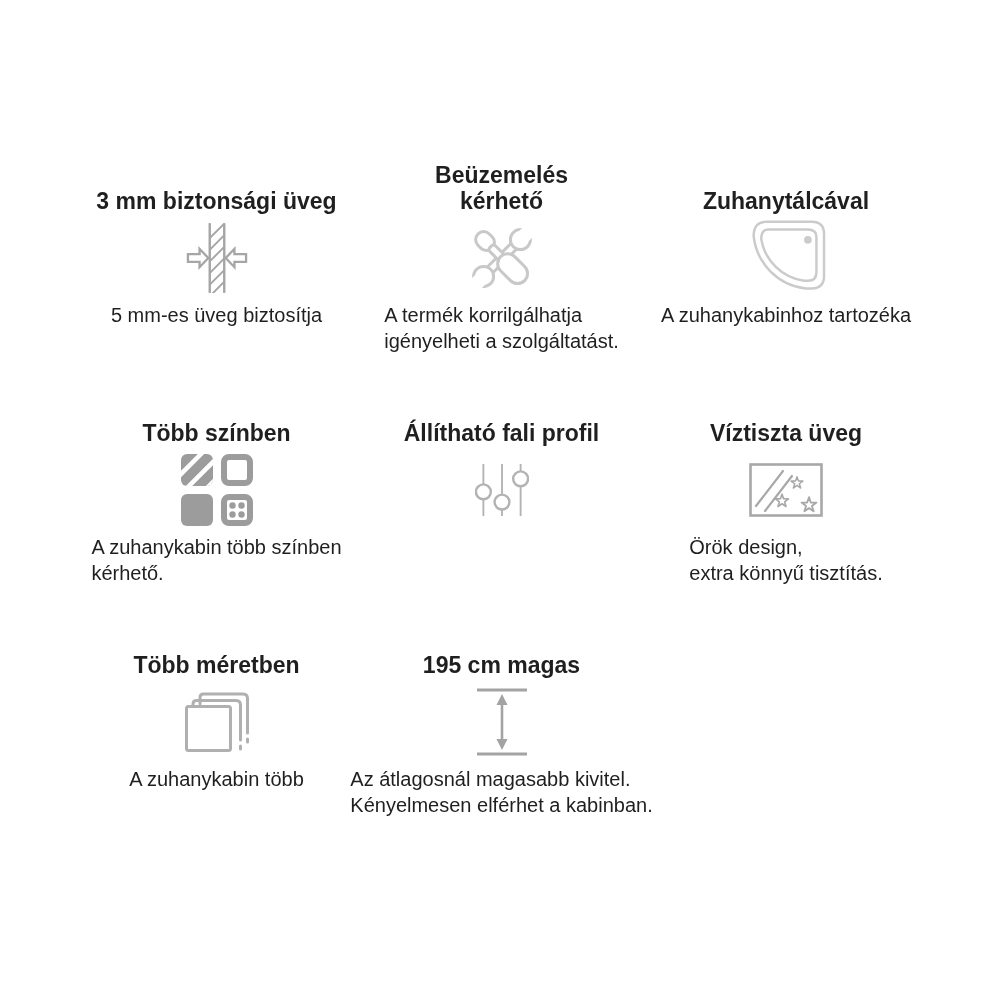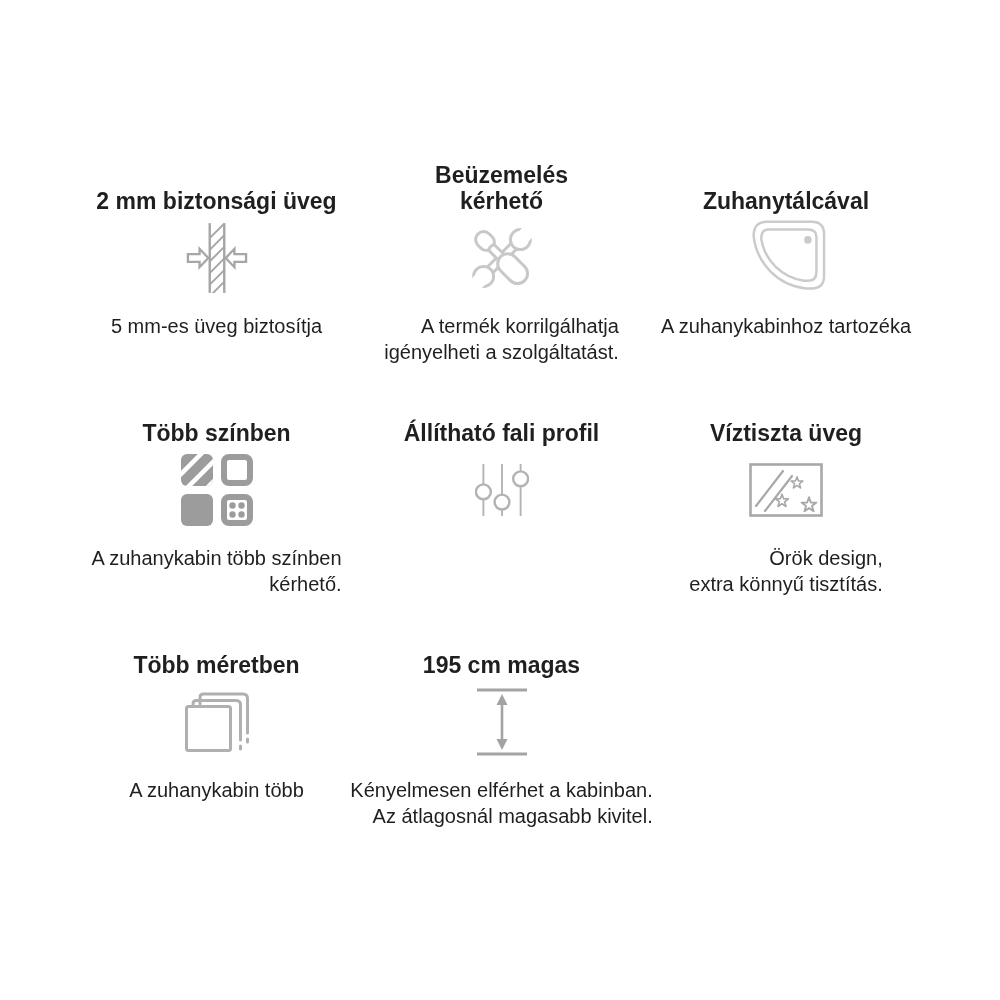--- a/index.html
+++ b/index.html
@@ -12,41 +12,41 @@
     position:absolute;left:72px;top:158px;width:858px;
     display:grid;grid-template-columns:289px 281px 288px;grid-auto-rows:232px;
   }
   .card{display:flex;flex-direction:column;align-items:center;}
   .title{
     margin:0;height:56px;display:flex;flex-direction:column;
     justify-content:flex-end;align-items:center;
     font-size:23px;line-height:26px;font-weight:bold;text-align:center;
   }
   .iconbox{height:88px;display:flex;align-items:center;justify-content:center;}
-  .desc{margin:11px;font-size:20px;line-height:26px;text-align:right;}
+  .desc{margin:0;font-size:20px;line-height:26px;text-align:left;}
   .tl,.dl{display:block;white-space:nowrap;}
   
   .ic-thickness{color:#a6a6a6;}
   .ic-tools{color:#c8c8c8;}
   .ic-tray{color:#cbcbcb;}
   .ic-colors{color:#9c9c9c;}
   .ic-sliders{color:#b3b3b3;}
   .ic-glass{color:#a8a8a8;}
   .ic-stacked{color:#b0b0b0;}
   .ic-height{color:#a3a3a3;}
   svg{display:block;}
 </style>
 </head>
 <body>
 
 <main class="features">
 
   <section class="card">
     <h3 class="title">
-      <span class="tl">2 mm biztonsági üveg</span>
+      <span class="tl">3 mm biztonsági üveg</span>
     </h3>
     <div class="iconbox ic-thickness">
       <svg width="62" height="74" viewBox="0 0 64 76" fill="none" stroke="currentColor">
         <defs>
             <clipPath id="hatchclip">
               <rect x="24.5" y="2" width="15" height="72"></rect>
             </clipPath>
           </defs>
         <line x1="24.5" y1="2" x2="24.5" y2="74" stroke-width="2.5"></line>
         <line x1="39.5" y1="2" x2="39.5" y2="74" stroke-width="2.5"></line>
@@ -198,18 +198,18 @@
     <div class="iconbox ic-height">
       <svg width="52" height="68" viewBox="0 0 52 68" fill="none" stroke="currentColor">
         <line x1="1" y1="2" x2="51" y2="2" stroke-width="3"></line>
         <line x1="1" y1="66" x2="51" y2="66" stroke-width="3"></line>
         <line x1="26" y1="12" x2="26" y2="56" stroke-width="2.6"></line>
         <path d="M26,6 L20.5,17 H31.5 Z" fill="currentColor" stroke="none"></path>
         <path d="M26,62 L20.5,51 H31.5 Z" fill="currentColor" stroke="none"></path>
       </svg>
     </div>
     <p class="desc">
+      <span class="dl">Az átlagosnál magasabb kivitel.</span>
       <span class="dl">Kényelmesen elférhet a kabinban.</span>
-      <span class="dl">Az átlagosnál magasabb kivitel.</span>
     </p>
   </section>
 
 </main>
 
 </body></html>

